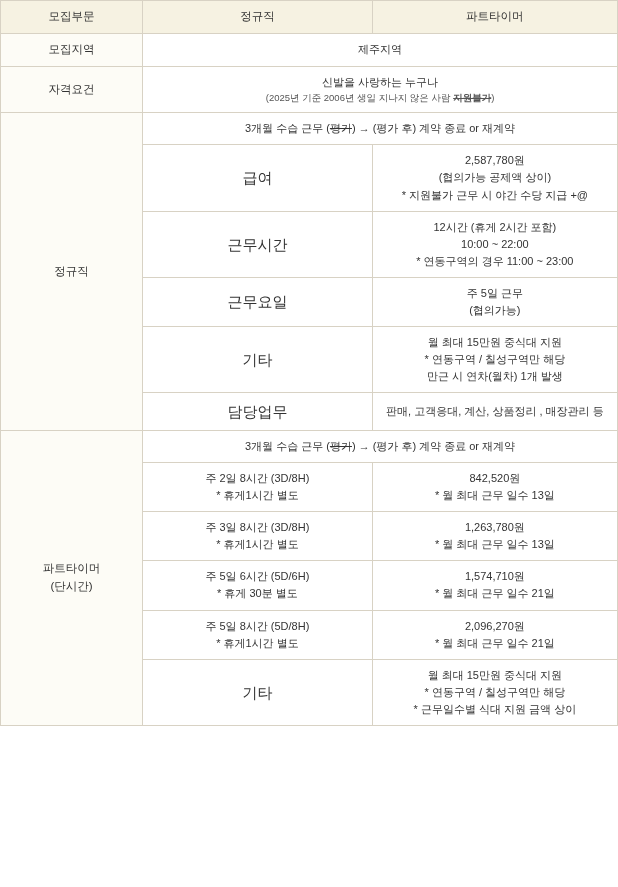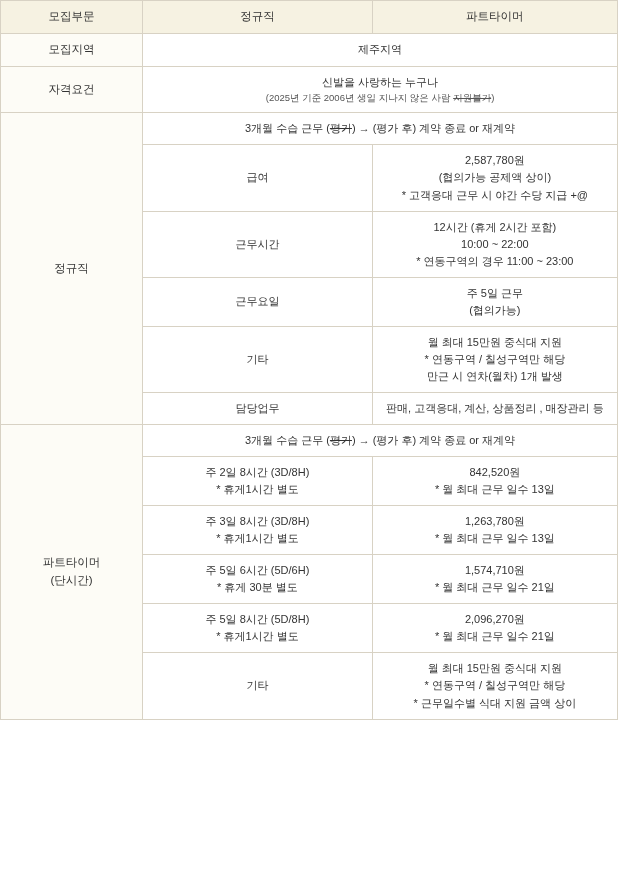--- a/index.html
+++ b/index.html
@@ -41,33 +41,33 @@
     font-size: 11.5px;
     color: #333;
   }
   td.sectionlabel {
     background: #fdfcf6;
     font-weight: bold;
     font-size: 11.5px;
     color: #333;
   }
   td.sublabel {
-    font-size: 11px;
+    font-size: 15px;
     color: #333;
   }
   td.plain {
     font-size: 11px;
     color: #333;
   }
   .line { display: block; text-align: center; }
   .small {
     font-size: 9.5px;
     color: #555;
   }
-  .bold { font-weight: normal; }
+  .bold { font-weight: bold; }
   .strike { text-decoration: line-through; }
   .cellpad { padding: 10px 4px; }
   col.c1 { width: 128px; }
   col.c2 { width: 207px; }
   col.c3 { width: 221px; }
 </style>
 </head>
 <body>
 
 <table class="recruit">
@@ -99,21 +99,21 @@
     <tr>
       <td class="sectionlabel" rowspan="6">정규직</td>
       <td class="plain cellpad" colspan="2"><span>3개월  수습 근무 (</span><span class="strike">평가</span><span>) → (평가 후) 계약 종료 or 재계약</span></td>
     </tr>
 
     <tr>
       <td class="sublabel">급여</td>
       <td class="plain">
         <span class="line">2,587,780원</span>
         <span class="line">(협의가능 공제액 상이)</span>
-        <span class="line">*  고객응대 근무 시 야간 수당 지급 +@</span>
+        <span class="line">*  지원불가 근무 시 야간 수당 지급 +@</span>
       </td>
     </tr>
 
     <tr>
       <td class="sublabel">근무시간</td>
       <td class="plain">
         <span class="line">12시간 (휴게 2시간 포함)</span>
         <span class="line">10:00 ~ 22:00</span>
         <span class="line">*  연동구역의 경우 11:00 ~ 23:00</span>
       </td>

